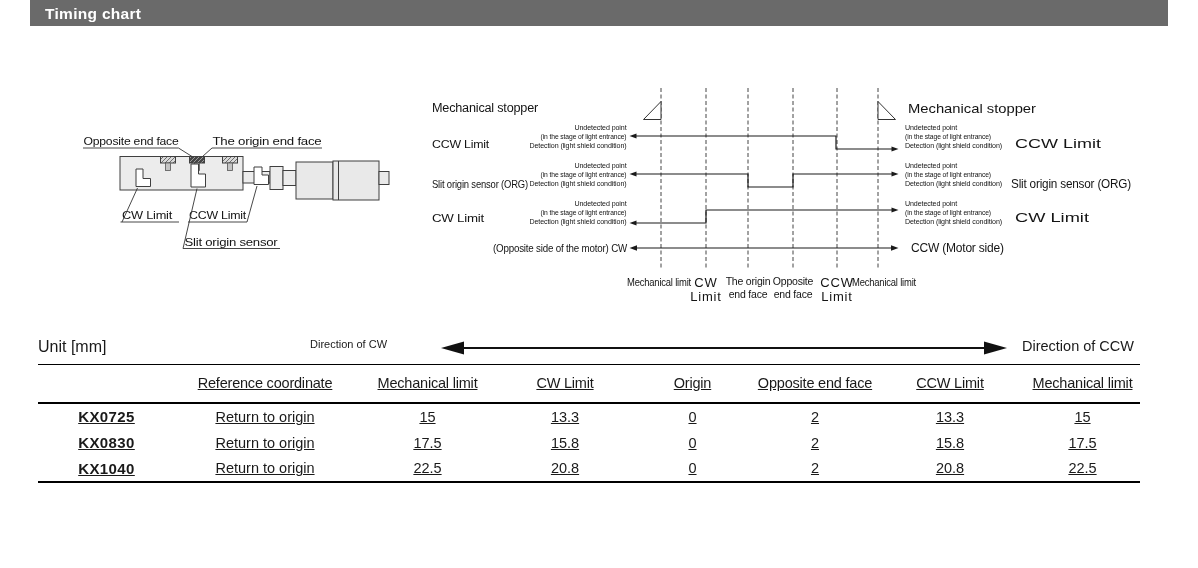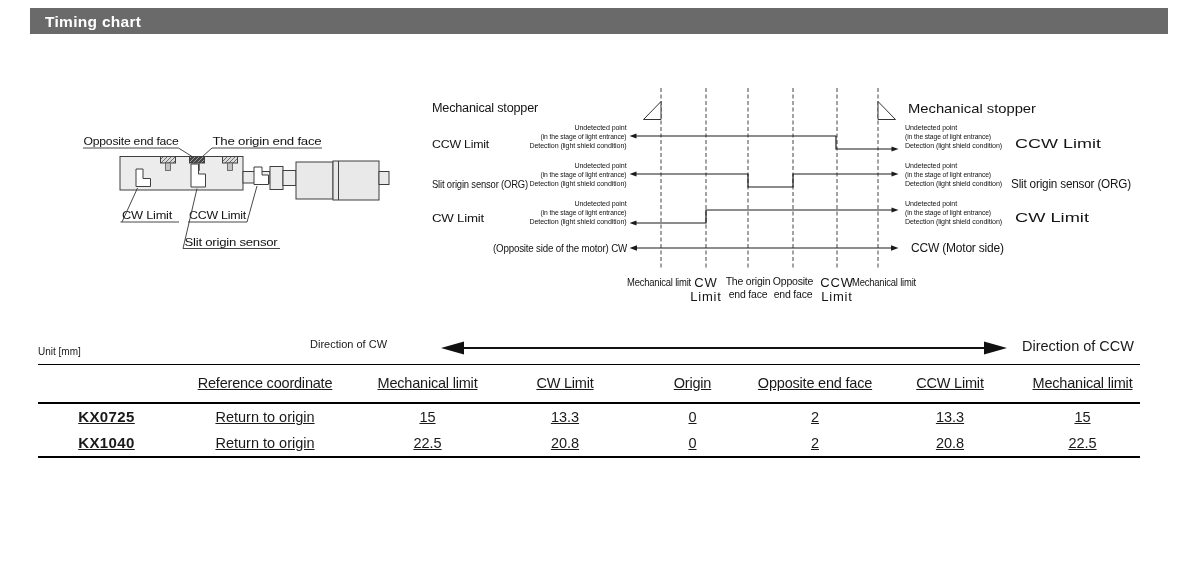--- a/index.html
+++ b/index.html
@@ -1,38 +1,38 @@
 <!DOCTYPE html>
 <html><head>
 <meta charset="utf-8">
 <style>
   html,body { margin:0; padding:0; background:#fff; }
   .page { position:relative; width:1198px; height:568px; background:#ffffff; overflow:hidden;
           font-family:"Liberation Sans", sans-serif; color:#1a1a1a; }
-  .title-bar { position:absolute; left:30px; top:8px; width:1138px; height:26px;
+  .title-bar { position:absolute; left:30px; top:0; width:1138px; height:26px;
                background:#6a6a6a; }
   .title-bar span { display:block; padding-left:15px; line-height:27px; color:#ffffff;
                     font-size:15.5px; font-weight:bold; letter-spacing:0.3px; }
   svg text { font-family:"Liberation Sans", sans-serif; fill:#141414; }
   .device-svg { position:absolute; left:70px; top:125px; }
   .timing-svg { position:absolute; left:430px; top:85px; }
   .t11  { font-size:11px; letter-spacing:-0.2px; }
   .t115 { font-size:11.5px; letter-spacing:-0.2px; }
   .t12  { font-size:12px; letter-spacing:-0.2px; }
   .t13  { font-size:13px; }
   .t105 { font-size:10.5px; letter-spacing:-0.2px; }
   .t10  { font-size:10px; letter-spacing:-0.2px; }
   .s68  { font-size:6.8px; letter-spacing:-0.1px; }
   .sigline { stroke:#1a1a1a; stroke-width:1.2; fill:none; }
   .dash { stroke:#444; stroke-width:1; stroke-dasharray:4 2.5; }
   .ah { fill:#1a1a1a; stroke:none; }
   .outline { stroke:#3f3f3f; stroke-width:1; }
   .leader { stroke:#333; stroke-width:0.9; fill:none; }
   .table-area { position:absolute; left:38px; top:336px; width:1104px; height:230px; }
-  .unit-label { position:absolute; left:0; top:10px; font-size:10px; }
+  .unit-label { position:absolute; left:0; top:2px; font-size:16px; }
   .dir-cw  { position:absolute; left:272px; top:2px; font-size:11px; }
   .dir-ccw { position:absolute; left:984px; top:2px; font-size:14.5px; }
   .dir-arrow { position:absolute; left:400px; top:4px; }
   table.spec { position:absolute; top:28px; left:0; width:1102px; border-collapse:collapse;
                table-layout:fixed; border-top:1px solid #000; border-bottom:2.5px solid #000;text-decoration:underline; }
   table.spec thead th { font-weight:normal; font-size:14.5px; height:37px; padding:0;
                         vertical-align:middle; text-align:center; line-height:1.15;
                         border-bottom:2.5px solid #000; letter-spacing:-0.2px; }
   table.spec tbody td { font-size:14.5px; text-align:center; height:25.8px; padding:0;
                         vertical-align:middle; }
@@ -239,20 +239,30 @@
           <td class="model">KX0725</td>
           <td>Return to origin</td>
           <td>15</td>
           <td>13.3</td>
           <td>0</td>
           <td>2</td>
           <td>13.3</td>
           <td>15</td>
         </tr>
         <tr>
+          <td class="model">KX0830</td>
+          <td>Return to origin</td>
+          <td>17.5</td>
+          <td>15.8</td>
+          <td>0</td>
+          <td>2</td>
+          <td>15.8</td>
+          <td>17.5</td>
+        </tr>
+        <tr>
           <td class="model">KX1040</td>
           <td>Return to origin</td>
           <td>22.5</td>
           <td>20.8</td>
           <td>0</td>
           <td>2</td>
           <td>20.8</td>
           <td>22.5</td>
         </tr>
       </tbody>

